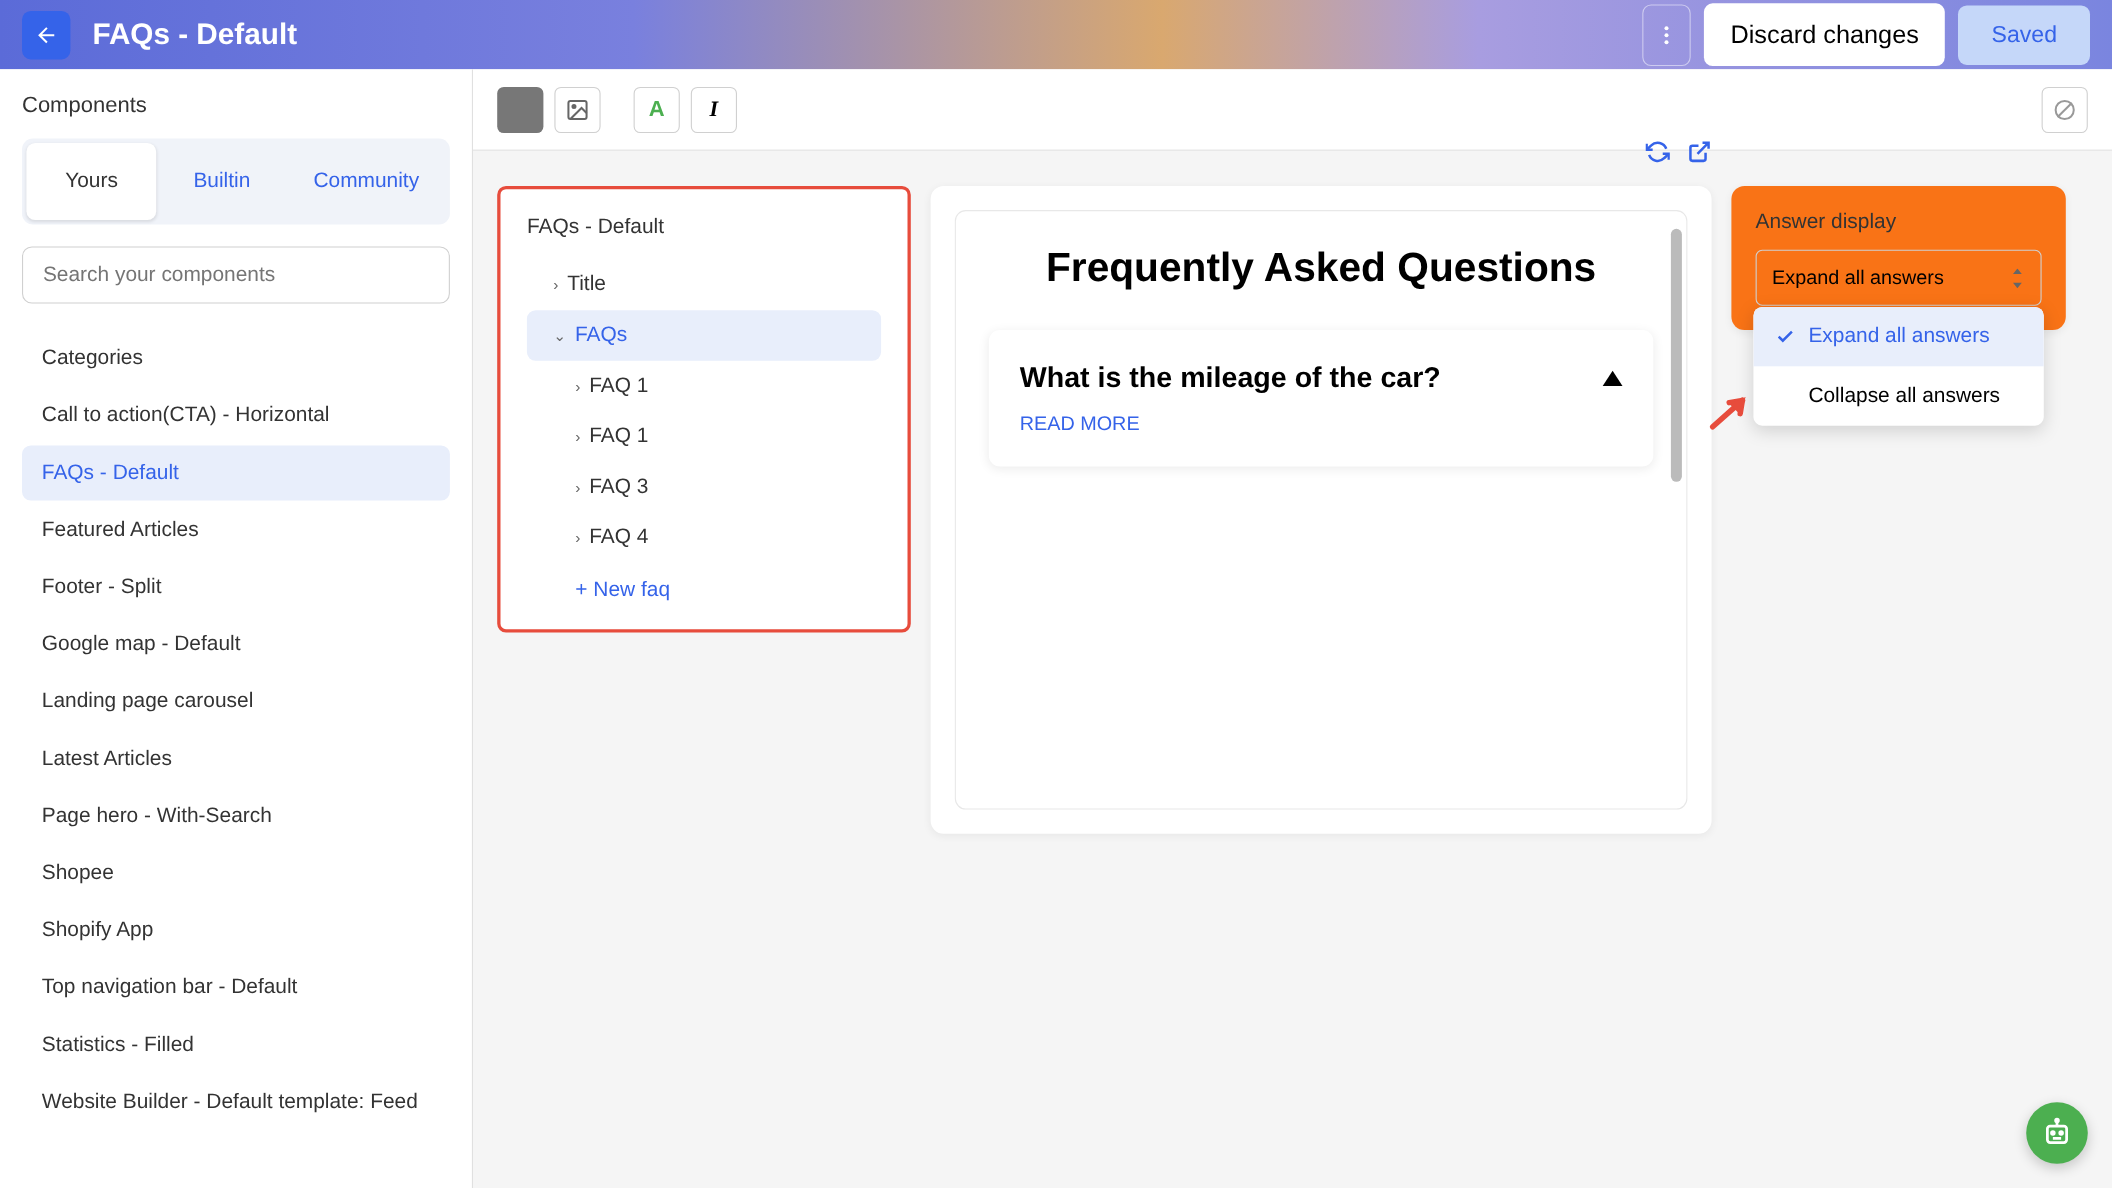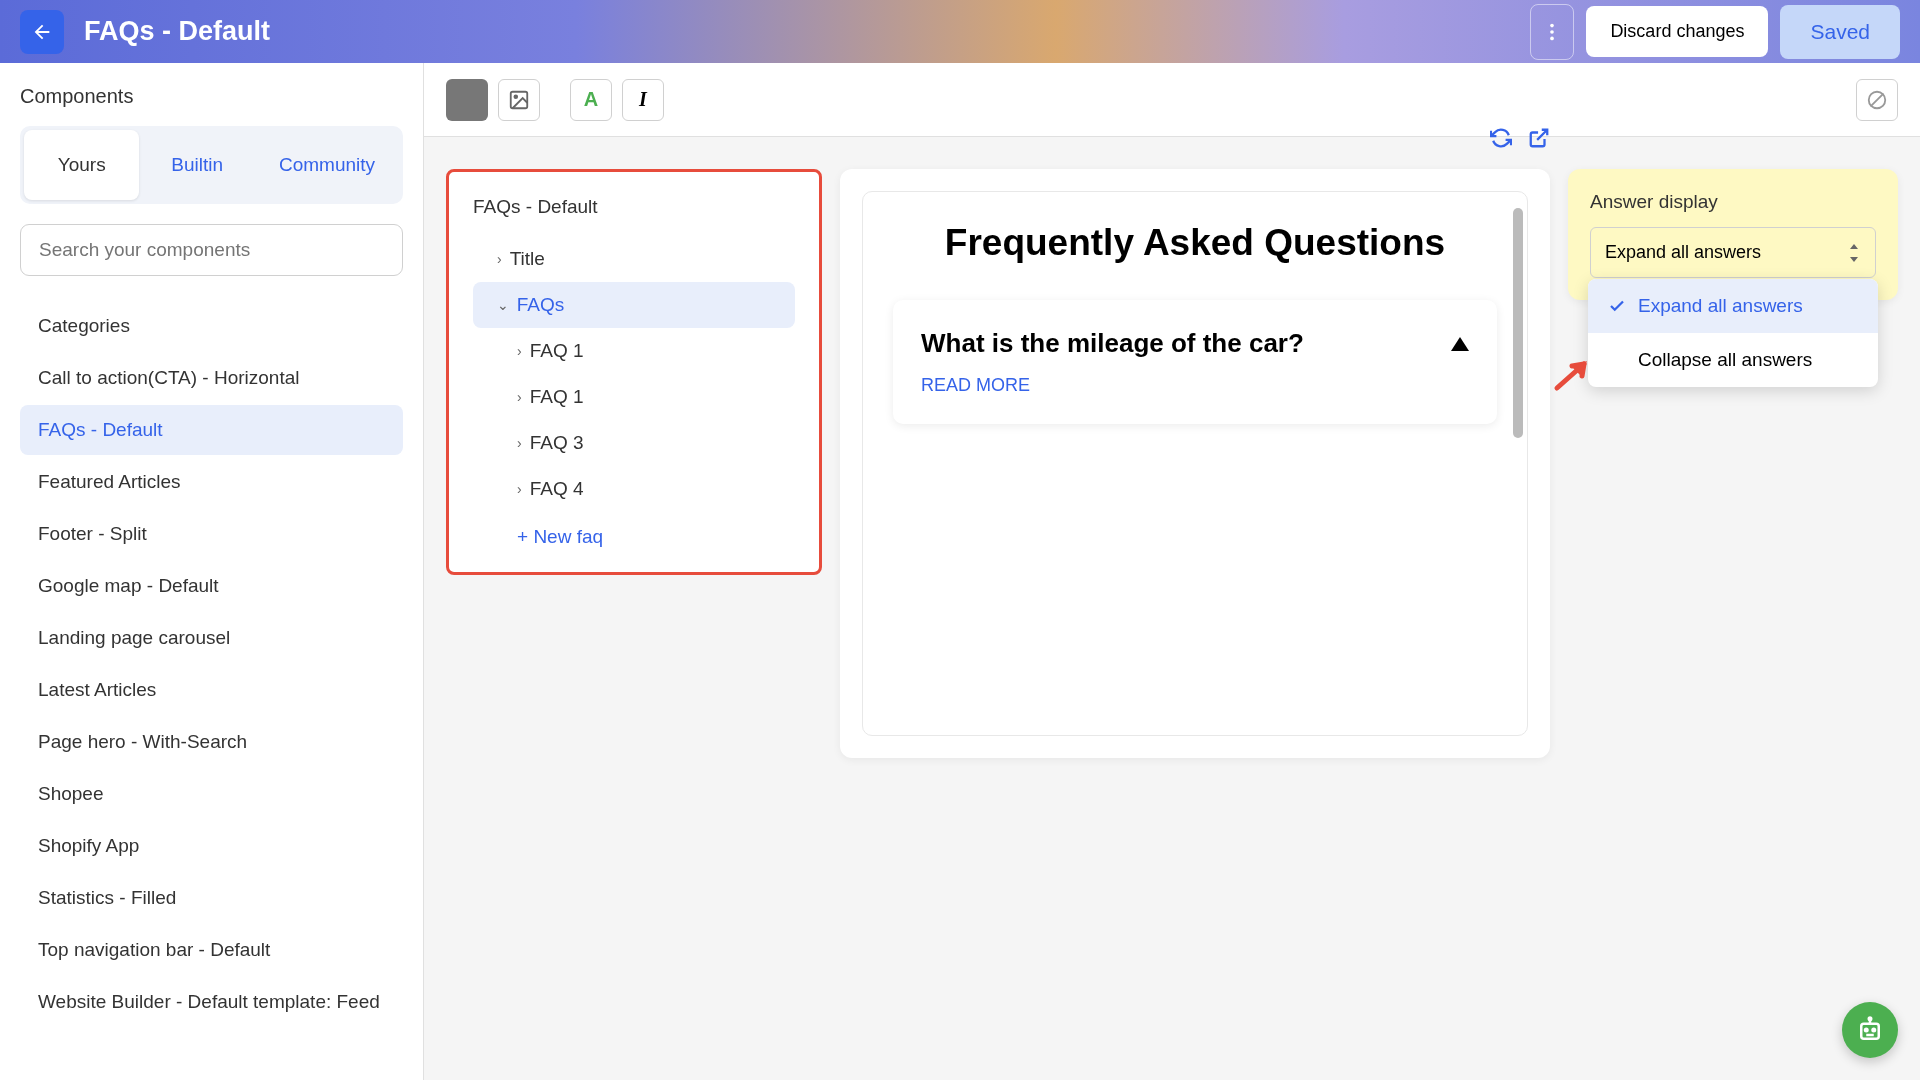--- a/index.html
+++ b/index.html
@@ -4,21 +4,21 @@
   <style>
     * { margin: 0; padding: 0; box-sizing: border-box; font-family: -apple-system, BlinkMacSystemFont, 'Segoe UI', sans-serif; }
     body { background: #f5f5f5; width: 1920px; height: 1080px; overflow: hidden; position: relative; }
     
     .header { height: 63px; background: linear-gradient(90deg, #5b6bd8 0%, #7980de 30%, #d9a86f 55%, #a89de0 70%, #7a85df 100%); display: flex; align-items: center; padding: 0 20px; gap: 20px; }
     .back-btn { width: 44px; height: 44px; background: #3563e9; border-radius: 8px; display: flex; align-items: center; justify-content: center; cursor: pointer; }
     .back-btn svg { fill: white; }
     .page-title { color: white; font-size: 27px; font-weight: 600; }
     .header-right { margin-left: auto; display: flex; gap: 12px; align-items: center; }
     .menu-btn { width: 44px; height: 56px; border: 1px solid rgba(255,255,255,0.5); border-radius: 8px; display: flex; align-items: center; justify-content: center; cursor: pointer; }
-    .discard-btn { padding: 15px 24px; background: white; border-radius: 8px; font-size: 18px; cursor: pointer; border: none; }
+    .discard-btn { padding: 15px 24px; background: white; border-radius: 8px; font-size: 23px; cursor: pointer; border: none; }
     .saved-btn { padding: 15px 30px; background: #c5d7f9; color: #3563e9; border-radius: 8px; font-size: 21px; font-weight: 500; cursor: pointer; border: none; }
     
     .main { display: flex; height: calc(100% - 63px); }
     
     .sidebar { width: 430px; background: white; border-right: 1px solid #e0e0e0; padding: 22px 20px; }
     .sidebar-title { font-size: 20px; color: #333; margin-bottom: 18px; }
     .tabs { display: flex; background: #f0f3f9; border-radius: 10px; padding: 4px; margin-bottom: 20px; }
     .tab { flex: 1; padding: 24px; text-align: center; font-size: 19px; color: #3563e9; border-radius: 8px; cursor: pointer; }
     .tab.active { background: white; box-shadow: 0 1px 3px rgba(0,0,0,0.1); color: #333; font-weight: 500; }
     .search-box { width: 100%; padding: 14px 18px; border: 1px solid #d0d0d0; border-radius: 9px; font-size: 19px; margin-bottom: 25px; }
@@ -48,21 +48,21 @@
     .preview-actions svg { cursor: pointer; }
     .preview-inner { border: 1px solid #e8e8e8; border-radius: 10px; padding: 30px 30px; position: relative; height: 545px; overflow: hidden; }
     .preview-heading { font-size: 37px; font-weight: 800; text-align: center; margin-bottom: 36px; }
     .faq-card { background: white; box-shadow: 0 2px 10px rgba(0,0,0,0.08); border-radius: 10px; padding: 28px; margin-bottom: 32px; }
     .faq-q { font-size: 26px; font-weight: 800; display: flex; justify-content: space-between; align-items: center; }
     .faq-a { font-size: 20px; color: #333; margin-top: 16px; line-height: 1.5; }
     .read-more { color: #3563e9; font-size: 18px; font-weight: 500; margin-top: 16px; cursor: pointer; }
     .triangle { width: 0; height: 0; border-left: 9px solid transparent; border-right: 9px solid transparent; border-bottom: 14px solid #000; }
     .scrollbar { position: absolute; right: 4px; top: 16px; width: 10px; height: 230px; background: #bbb; border-radius: 5px; }
     
-    .settings-panel { width: 330px; background: #fef9c3; border-radius: 12px; box-shadow: 0 2px 8px rgba(0,0,0,0.06); padding: 22px; align-self: flex-start; position: relative; }
+    .settings-panel { width: 304px; background: #f97316; border-radius: 12px; box-shadow: 0 2px 8px rgba(0,0,0,0.06); padding: 22px; align-self: flex-start; position: relative; }
     .setting-label { font-size: 19px; color: #333; margin-bottom: 14px; }
     .select-box { width: 100%; padding: 14px; border: 1px solid #d0d0d0; border-radius: 6px; font-size: 18px; display: flex; justify-content: space-between; align-items: center; cursor: pointer; }
     .dropdown { position: absolute; top: 110px; left: 20px; right: 20px; background: white; border-radius: 8px; box-shadow: 0 4px 16px rgba(0,0,0,0.15); overflow: hidden; }
     .dropdown-item { padding: 16px 20px; font-size: 19px; display: flex; align-items: center; gap: 12px; cursor: pointer; }
     .dropdown-item.selected { background: #e8eefb; color: #3563e9; font-weight: 500; }
     
     .arrow-annotation { position: absolute; top: 358px; left: 1552px; pointer-events: none; }
     
     .fab { position: absolute; bottom: 22px; right: 22px; width: 56px; height: 56px; background: #4caf50; border-radius: 50%; display: flex; align-items: center; justify-content: center; cursor: pointer; box-shadow: 0 4px 12px rgba(0,0,0,0.2); }
     
@@ -105,22 +105,22 @@
         <div class="comp-item">Call to action(CTA) - Horizontal</div>
         <div class="comp-item active">FAQs - Default</div>
         <div class="comp-item">Featured Articles</div>
         <div class="comp-item">Footer - Split</div>
         <div class="comp-item">Google map - Default</div>
         <div class="comp-item">Landing page carousel</div>
         <div class="comp-item">Latest Articles</div>
         <div class="comp-item">Page hero - With-Search</div>
         <div class="comp-item">Shopee</div>
         <div class="comp-item">Shopify App</div>
+        <div class="comp-item">Top navigation bar - Default</div>
         <div class="comp-item">Statistics - Filled</div>
-        <div class="comp-item">Top navigation bar - Default</div>
         <div class="comp-item">Website Builder - Default template: Feed</div>
       </div>
   </div>
 
   <div class="content-wrapper">
     <div class="toolbar">
       <div class="tool-btn tool-fill"></div>
       <div class="tool-btn">
         <svg width="22" height="22" viewBox="0 0 24 24" fill="none" stroke="#666" stroke-width="2">
             <rect x="3" y="3" width="18" height="18" rx="2"></rect>

